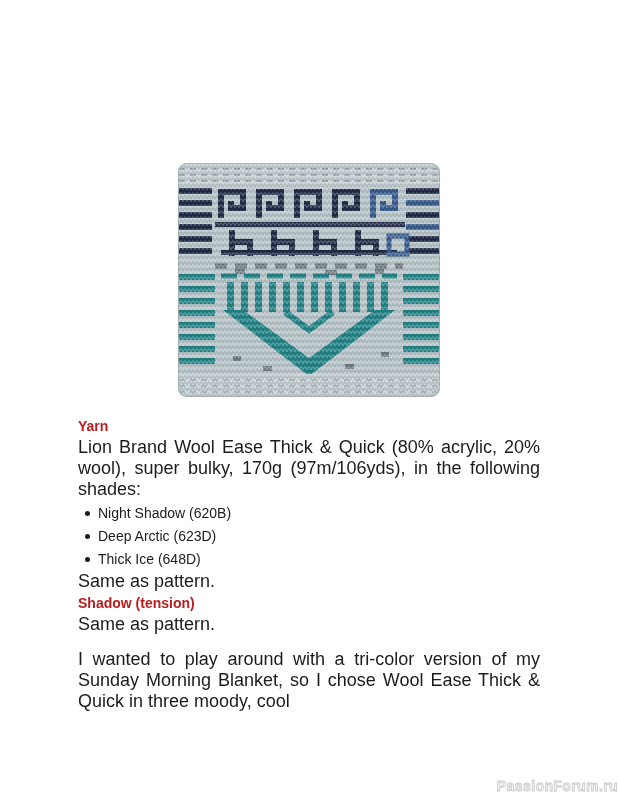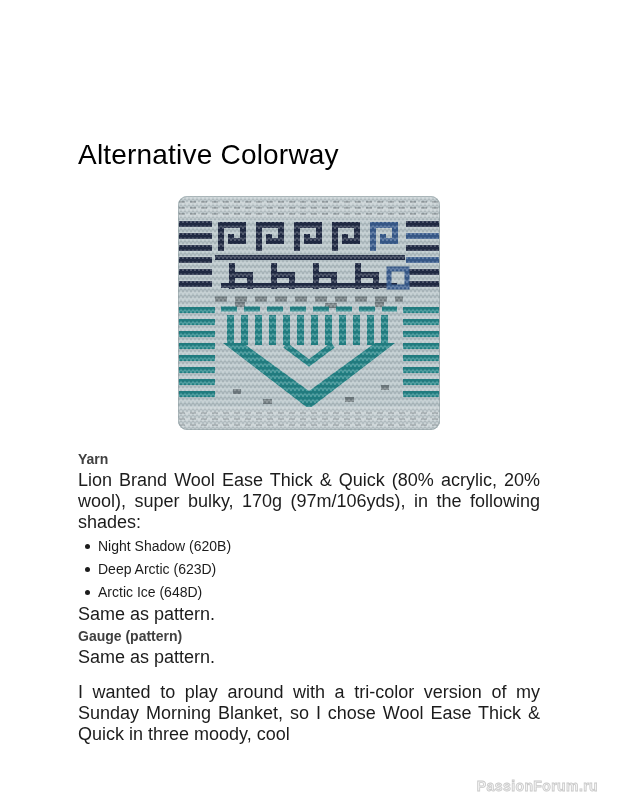--- a/index.html
+++ b/index.html
@@ -19,34 +19,34 @@
     font-family:"Liberation Sans",sans-serif;
     color:#1c1c1c;
     overflow:hidden;
   }
   .content{padding:138px 78px 0 78px;width:462px;}
   .title{
     font-size:28px;font-weight:400;line-height:33px;
     margin:0;color:#000;letter-spacing:0.2px;
   }
   .swatch-figure{margin:22px auto 0 auto;width:268px;height:240px;}
-  .sec-heading{font-size:14px;font-weight:700;line-height:22px;margin:0;color:#404040;}
+  .sec-heading{font-size:14px;font-weight:700;line-height:22px;margin:0;color:#b91c1c;}
   .body-text{font-size:18px;line-height:21px;margin:0;text-align:justify;}
   .first-heading{margin-top:15px;}
   .shade-list{list-style:none;margin:2px 0 0 0;padding:0;}
   .shade-list li{
     position:relative;font-size:14px;line-height:23px;padding-left:20px;
   }
   .shade-list li::before{
     content:"";position:absolute;left:7px;top:9px;width:5px;height:5px;
     border-radius:50%;background:#1c1c1c;
   }
   .closing{margin-top:14px;}
   .watermark{
-    position:absolute;right:20px;bottom:6px;
+    position:absolute;right:0;bottom:6px;
     font-size:14px;font-weight:700;letter-spacing:0.4px;
     color:#f4f4f4;
     -webkit-text-stroke:0.8px #c9c9c9;
   }
   
   .f-base{fill:var(--c-base);}
   .f-baselight{fill:var(--c-base-light);}
   .f-navy{fill:var(--c-navy);}
   .f-blue{fill:var(--c-blue);}
   .f-teal{fill:var(--c-teal);}
@@ -56,21 +56,20 @@
   .s-teal{stroke:var(--c-teal);}
   .s-fleck{stroke:var(--c-fleck);}
   .s-edge{stroke:var(--c-edge);}
 </style>
 </head>
 <body>
 
 <div class="page">
   <div class="content">
 
-    <h1 class="title">Alternative Colorway</h1>
 
     <figure class="swatch-figure">
       <svg width="268" height="240" viewBox="0 0 268 240" role="img" aria-label="Knitted mosaic swatch in pale grey, navy and teal">
         <defs>
           <pattern id="knit" width="8" height="6" patternUnits="userSpaceOnUse">
             <path d="M0,6 Q2,0 4,6 Q6,0 8,6" fill="none" stroke="#ffffff" stroke-opacity="0.25" stroke-width="1.3"></path>
           </pattern>
           <pattern id="knit2" width="8" height="6" patternUnits="userSpaceOnUse" patternTransform="translate(4 3)">
             <path d="M0,6 Q2,0 4,6 Q6,0 8,6" fill="none" stroke="#33414a" stroke-opacity="0.14" stroke-width="1"></path>
           </pattern>
@@ -197,25 +196,25 @@
         <rect class="s-edge" x="3.5" y="3.5" width="261" height="233" rx="9" fill="none" stroke-opacity="0.55"></rect>
       </svg>
     </figure>
 
     <h2 class="sec-heading first-heading">Yarn</h2>
     <p class="body-text">Lion Brand Wool Ease Thick &amp; Quick (80% acrylic, 20% wool), super bulky, 170g (97m/106yds), in the following shades:</p>
 
     <ul class="shade-list">
       <li>Night Shadow (620B)</li>
       <li>Deep Arctic (623D)</li>
-      <li>Arctic Ice (648D)</li>
+      <li>Thick Ice (648D)</li>
     </ul>
 
     <p class="body-text">Same as pattern.</p>
 
-    <h2 class="sec-heading">Gauge (pattern)</h2>
+    <h2 class="sec-heading">Shadow (tension)</h2>
     <p class="body-text">Same as pattern.</p>
 
     <p class="body-text closing">I wanted to play around with a tri-color version of my Sunday Morning Blanket, so I chose Wool Ease Thick &amp; Quick in three moody, cool</p>
   </div>
 
   <div class="watermark">PassionForum.ru</div>
 </div>
 
 </body></html>

